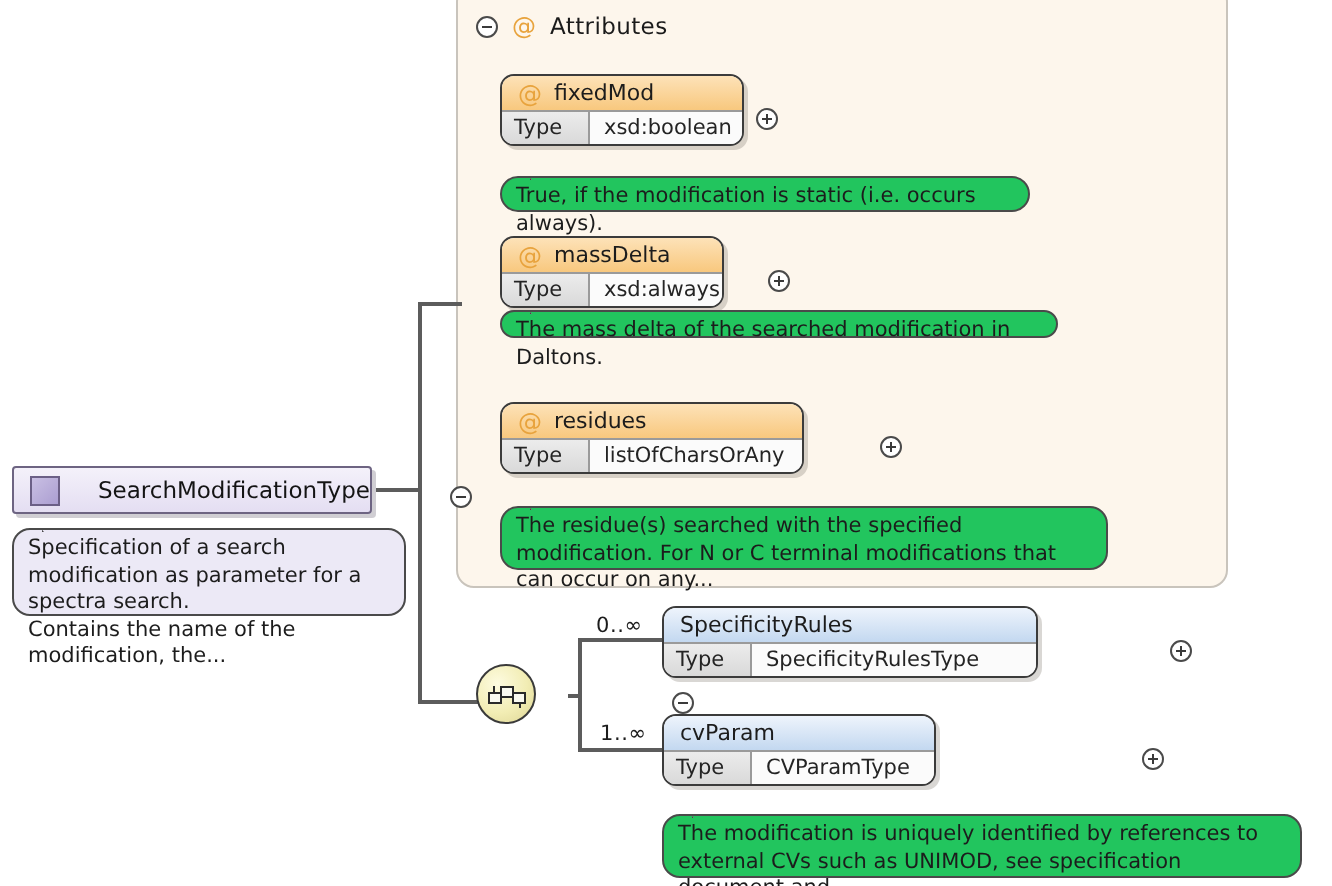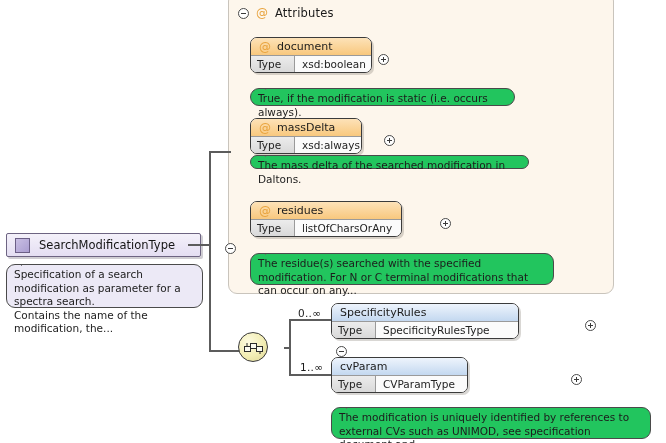--- a/index.html
+++ b/index.html
@@ -81,25 +81,25 @@
   .tip .tail:before{
     content:"";position:absolute;left:0;top:6px;width:13px;height:13px;
     background:#ffffff;border-left:1px solid #4a4a4a;border-top:1px solid #4a4a4a;
     transform:rotate(45deg);transform-origin:0 0;
   }
   .tip.lav{background:#ece9f6;}
   .tip.lav .tail:before{background:#ece9f6;}
 
   
   #type-box{
-    left:6px;top:233px;width:195px;height:24px;
+    left:6px;top:233px;width:180px;height:24px;
     border:1px solid #6d6482;border-radius:2px;
     background:linear-gradient(180deg,#f4f1fa 0%,#e4def2 100%);
     box-shadow:2px 2px 0 rgba(120,115,130,.35);
-    display:flex;align-items:center;gap:9px;padding-left:8px;box-sizing:border-box;
+    display:flex;align-items:center;gap:9px;padding-left:8px;box-sizing:border-box;justify-content:space-between;
   }
   #type-box-icon{
     width:13px;height:13px;border:1px solid #6b5f86;
     background:linear-gradient(135deg,#c9bfe3 0%,#ab9ed1 100%);flex:none;
   }
   #type-box-label{font-size:11.5px;color:#141414;}
 
   
   #seq-icon{
     left:238px;top:332px;width:30px;height:30px;border-radius:50%;
@@ -126,21 +126,21 @@
 <div class="abs" id="attr-panel-header">
   <span class="circ minus"></span>
   <span class="attr-at">@</span>
   <span id="attr-panel-title">Attributes</span>
 </div>
 
 
 <div class="abs node attr" style="left:250px;top:37px;width:122px;height:36px;">
   <div class="nhead">
     <span class="attr-at">@</span>
-    <span>document</span>
+    <span>fixedMod</span>
   </div>
   <div class="nrow">
     <div class="nkey">Type</div>
     <div class="nval">xsd:boolean</div>
   </div>
 </div>
 <span class="circ plus abs" style="left:378px;top:50px;"></span>
 
 <div class="tip" style="left:250px;top:88px;width:265px;height:18px;">
   <span class="tail"></span>

